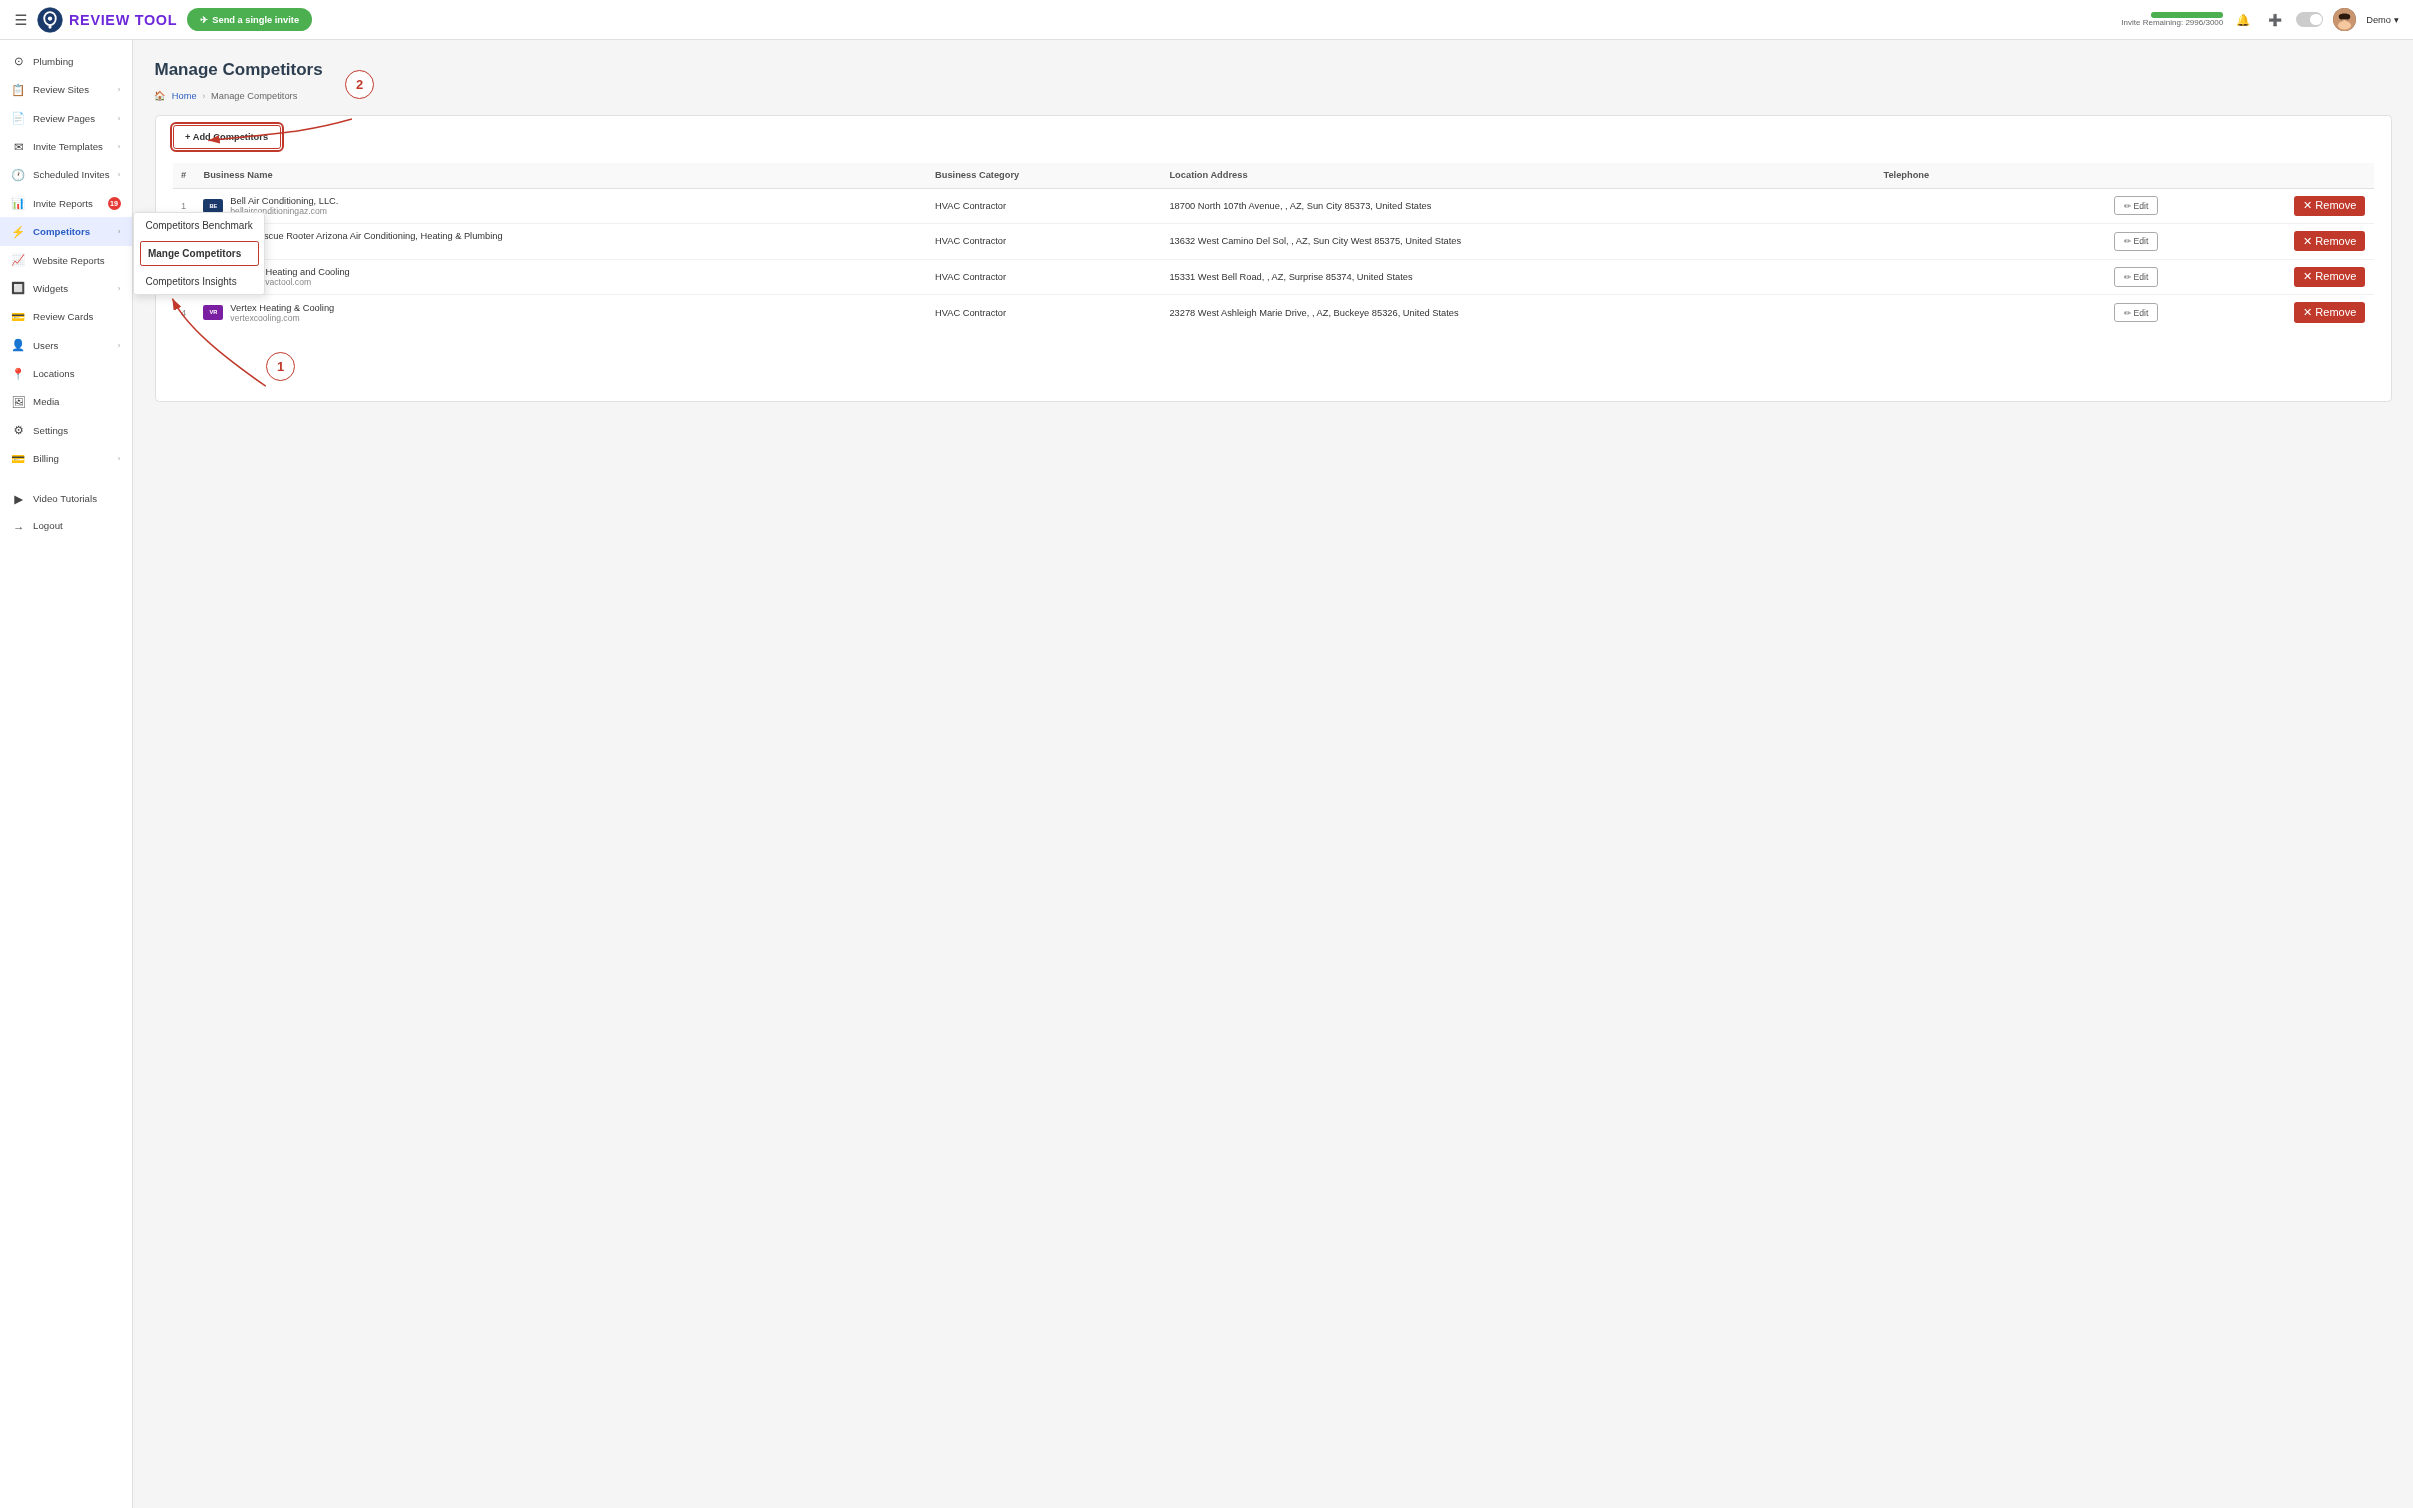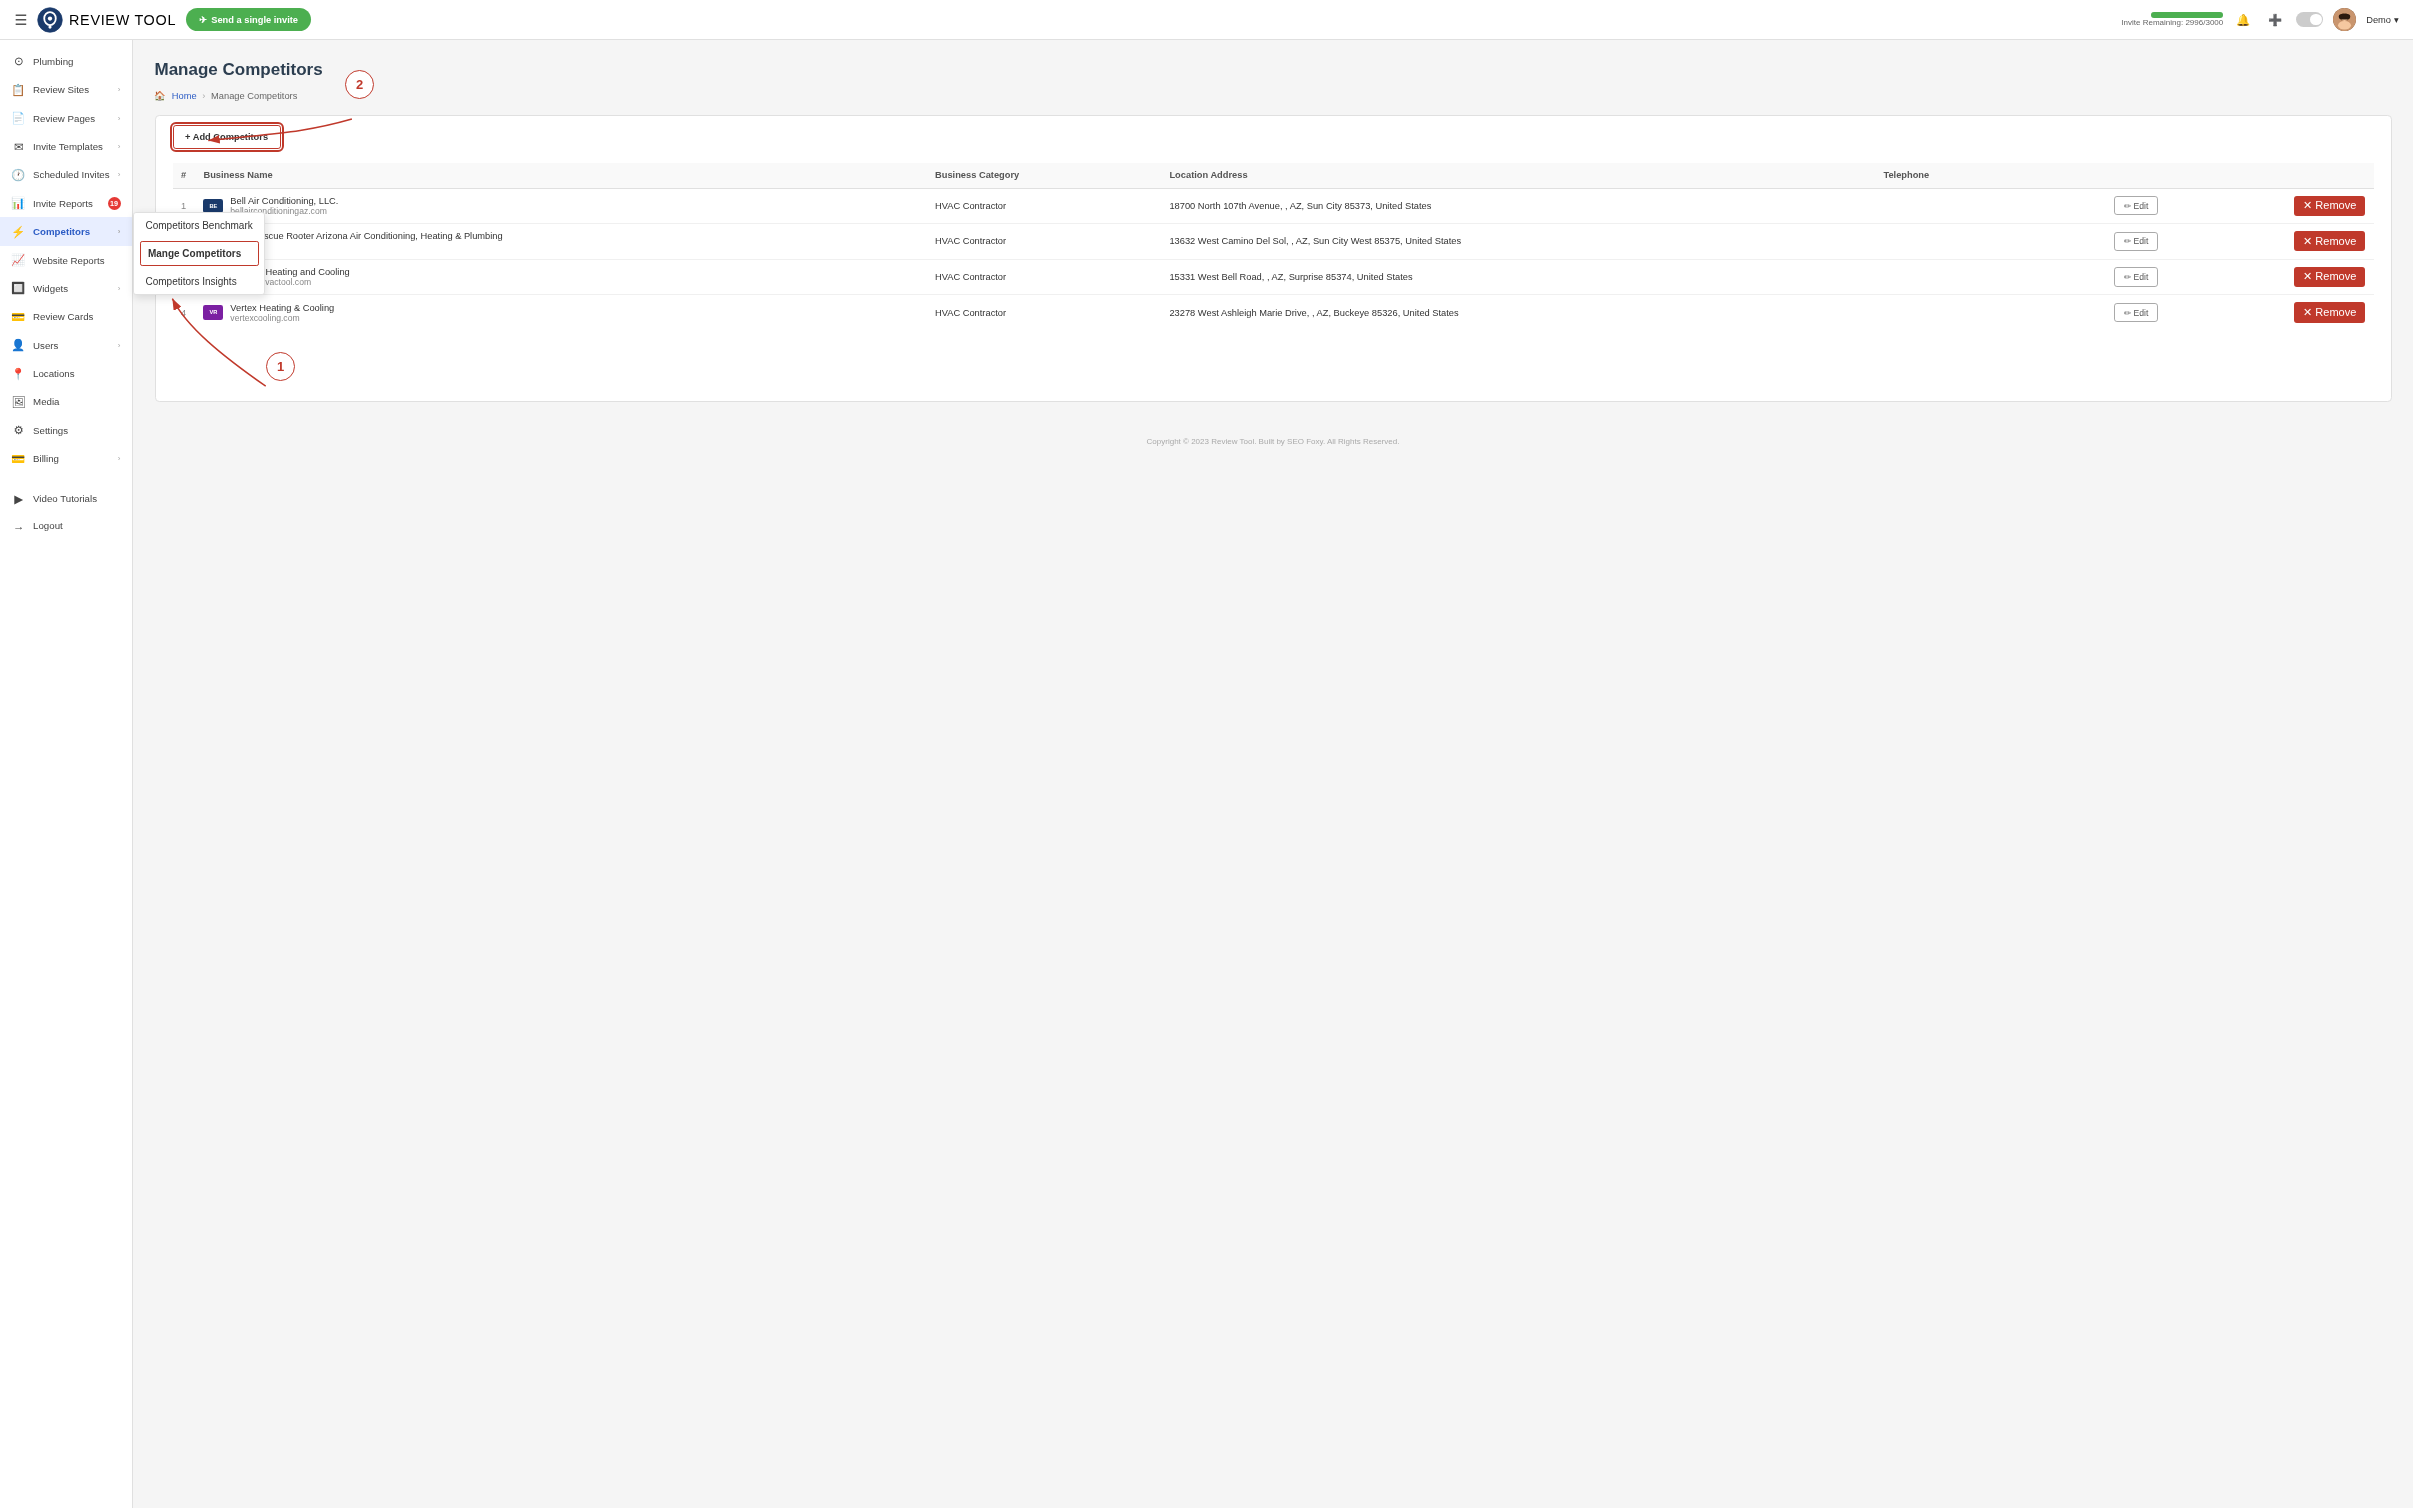--- a/index.html
+++ b/index.html
@@ -8,21 +8,21 @@
     
     .topnav {
       display: flex; align-items: center; justify-content: space-between;
       background: #fff; padding: 0 14.4px; height: 40px;
       border-bottom: 0.7px solid #e0e0e0; position: fixed; top:0; left:0; right:0; z-index:100;
     }
     .topnav-left { display: flex; align-items: center; gap: 10px; }
     .hamburger-icon { font-size: 14.4px; color: #555; cursor: pointer; }
     .logo { display: flex; align-items: center; gap: 5.7px; text-decoration: none; }
     .logo-icon { width: 26px; height: 26px; }
-    .logo-text { font-size: 14.4px; font-weight: 400; color: #000000; letter-spacing: 0.7px; }
+    .logo-text { font-size: 14.4px; font-weight: 700; color: #6d28d9; letter-spacing: 0.7px; }
     .send-invite-btn {
       background: #4caf50; color: #fff; border: none; border-radius: 14.4px;
       padding: 5.7px 13px; font-size: 9.3px; font-weight: 600; cursor: pointer;
       display: flex; align-items: center; gap: 4.3px;
     }
     .topnav-right { display: flex; align-items: center; gap: 10px; }
     .invite-remaining { font-size: 8.6px; color: #555; display: flex; flex-direction: column; align-items: flex-end; margin-left: 38px; }
     .progress-bar-wrap { background: #e0e0e0; border-radius: 7.2px; height: 5.7px; width: 72px; }
     .progress-bar-fill { background: #4caf50; border-radius: 7.2px; height: 5.7px; width: 99%; }
     .invite-count-text { font-size: 8px; color: #666; }
@@ -402,23 +402,20 @@
         <button class="edit-btn">✏ Edit</button>
       </td>
       <td class="action-cell">
         <button class="remove-btn">✕ Remove</button>
       </td>
     </tr>
           </tbody>
       </table>
     </div>
 
-    <div class="footer">
-      <span>Copyright © 2023 Review Tool. Built by SEO Foxy. All Rights Reserved.</span>
-    </div>
   </main>
 </div>
 
 <div class="annotation-circle" id="circle1">
   <span>1</span>
 </div>
 <div class="annotation-circle" id="circle2">
   <span>2</span>
 </div>
 

